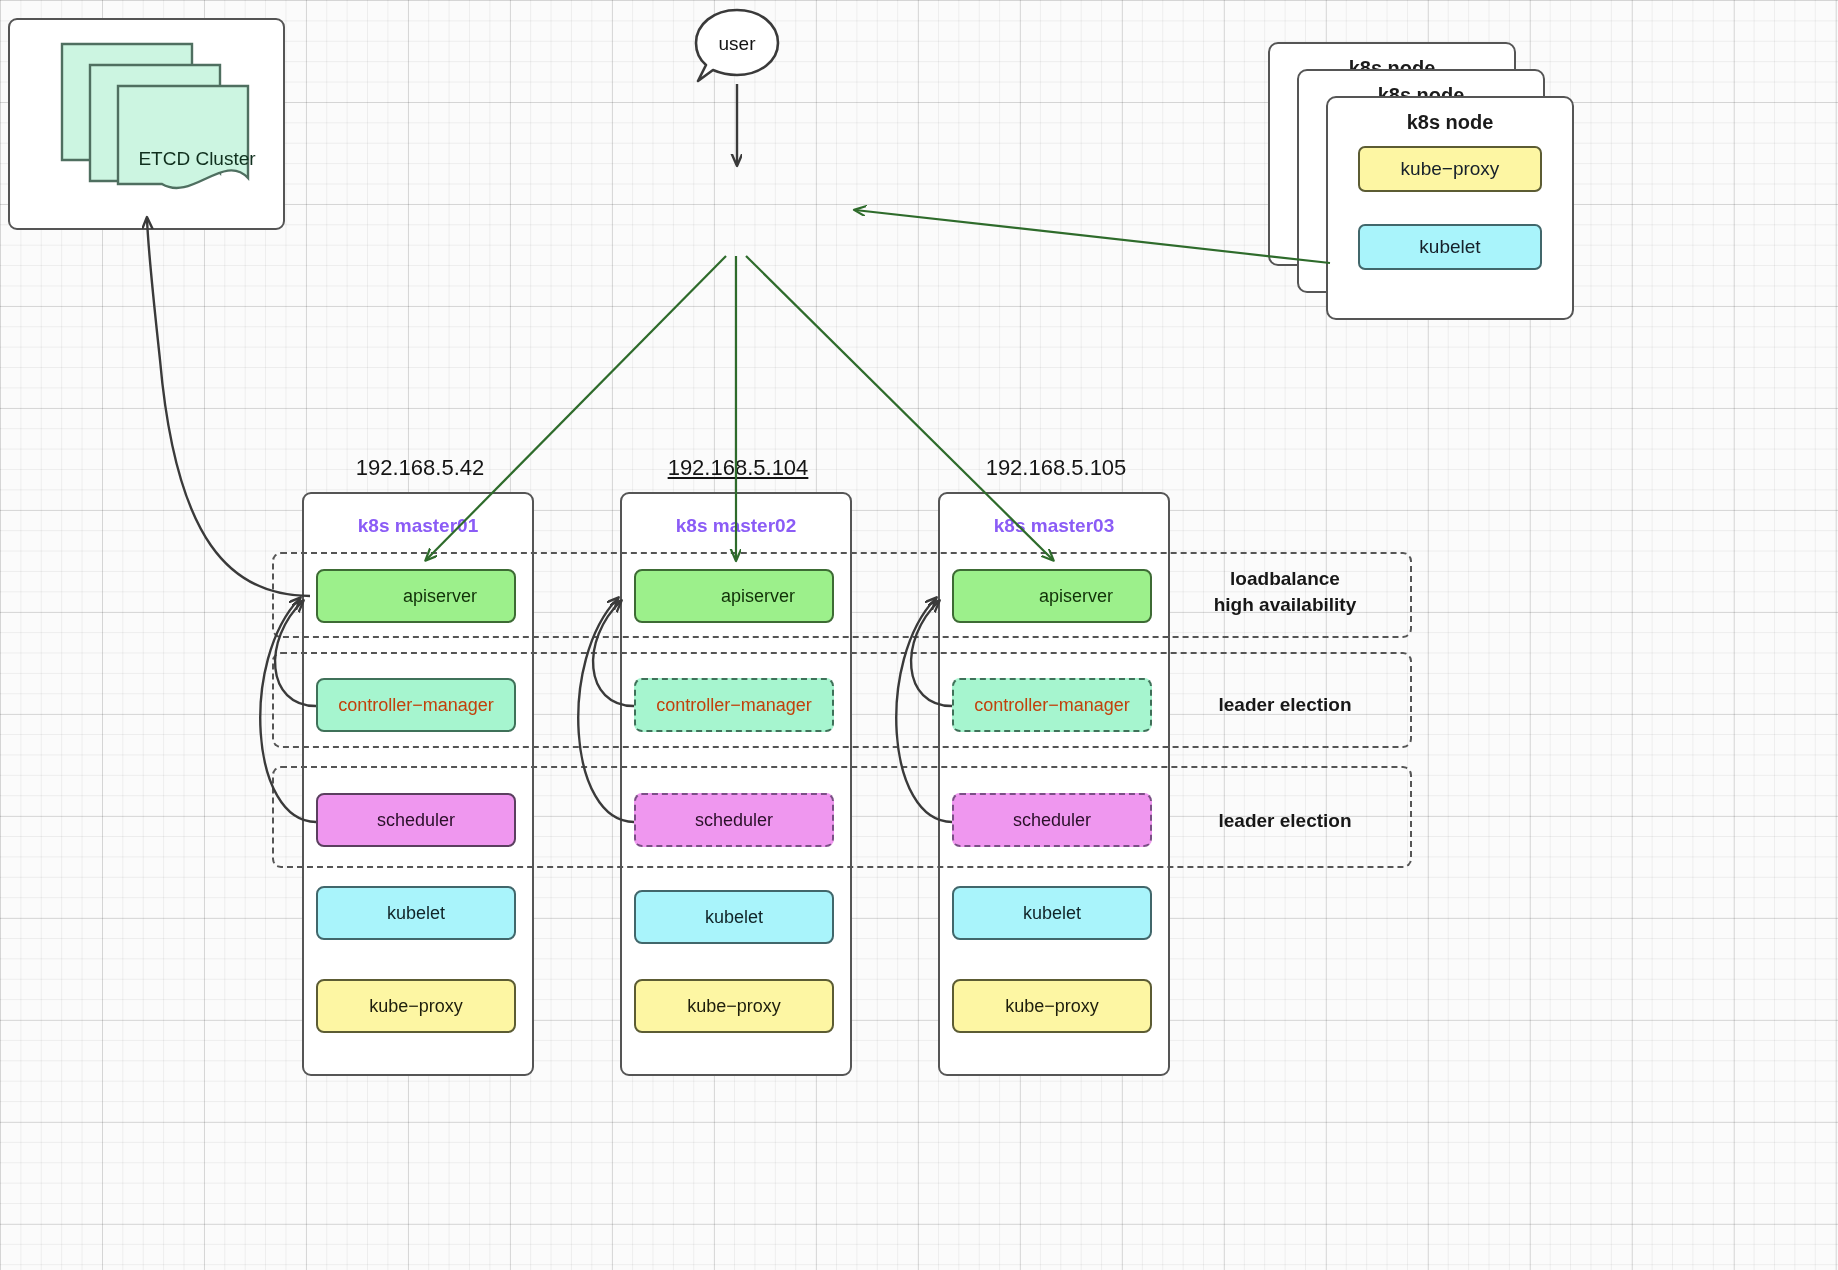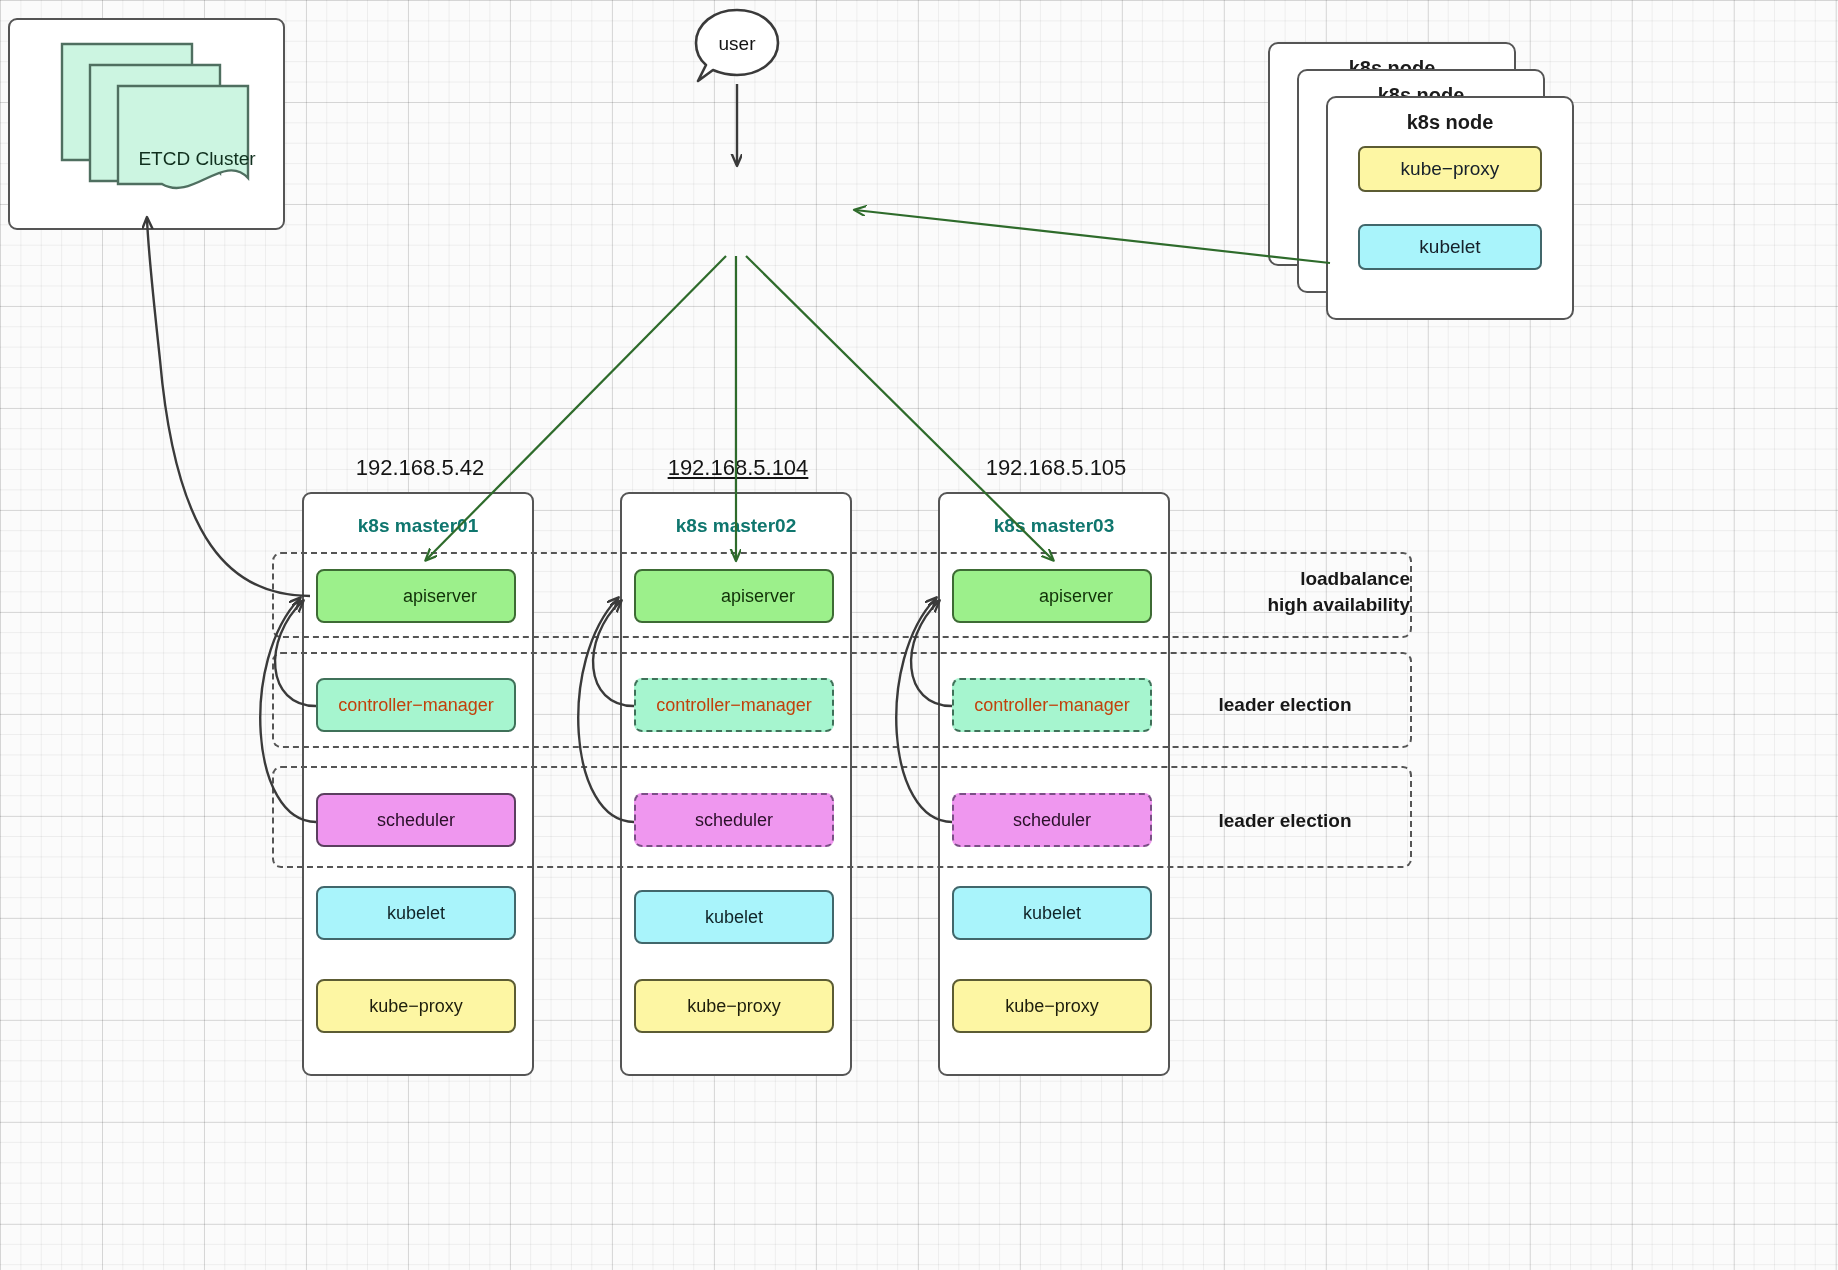--- a/index.html
+++ b/index.html
@@ -68,21 +68,21 @@
 
   
   .master-card{
     position:absolute;background:#ffffff;border:2.6px solid #555555;border-radius:9px;
   }
   .master-ip{
     position:absolute;text-align:center;font-size:22px;color:#151515;font-weight:400;
   }
   .master-name{
     position:absolute;left:0;right:0;top:21px;text-align:center;
-    font-size:19px;font-weight:700;color:#0f766e;
+    font-size:19px;font-weight:700;color:#8b5cf6;
   }
 
   
   .band{
     position:absolute;box-sizing:border-box;
     border:2.6px dashed #555555;border-radius:9px;background:transparent;
   }
   .band-label{
     position:absolute;text-align:center;font-size:19px;font-weight:700;
     color:#171717;line-height:26px;
@@ -153,21 +153,21 @@
     <div class="master-name">k8s master02</div>
   </div>
   <div class="master-card" style="left:938px;top:492px;width:228px;height:580px;">
     <div class="master-name">k8s master03</div>
   </div>
 
   <div class="band" style="left:272px;top:552px;width:1140px;height:86px;"></div>
   <div class="band" style="left:272px;top:652px;width:1140px;height:96px;"></div>
   <div class="band" style="left:272px;top:766px;width:1140px;height:102px;"></div>
 
-  <div class="band-label" style="left:1160px;top:566px;width:250px;text-align:right;">
+  <div class="band-label" style="left:1160px;top:566px;width:250px;">
     <div>loadbalance</div>
     <div>high availability</div>
   </div>
   <div class="band-label" style="left:1160px;top:692px;width:250px;">leader election</div>
   <div class="band-label" style="left:1160px;top:808px;width:250px;">leader election</div>
 
   <div class="comp c-api" style="left:316px;top:569px;width:200px;height:54px;">apiserver</div>
   <div class="comp c-cm" style="left:316px;top:678px;width:200px;height:54px;">controller−manager</div>
   <div class="comp c-sched" style="left:316px;top:793px;width:200px;height:54px;">scheduler</div>
   <div class="comp c-kubelet" style="left:316px;top:886px;width:200px;height:54px;">kubelet</div>

